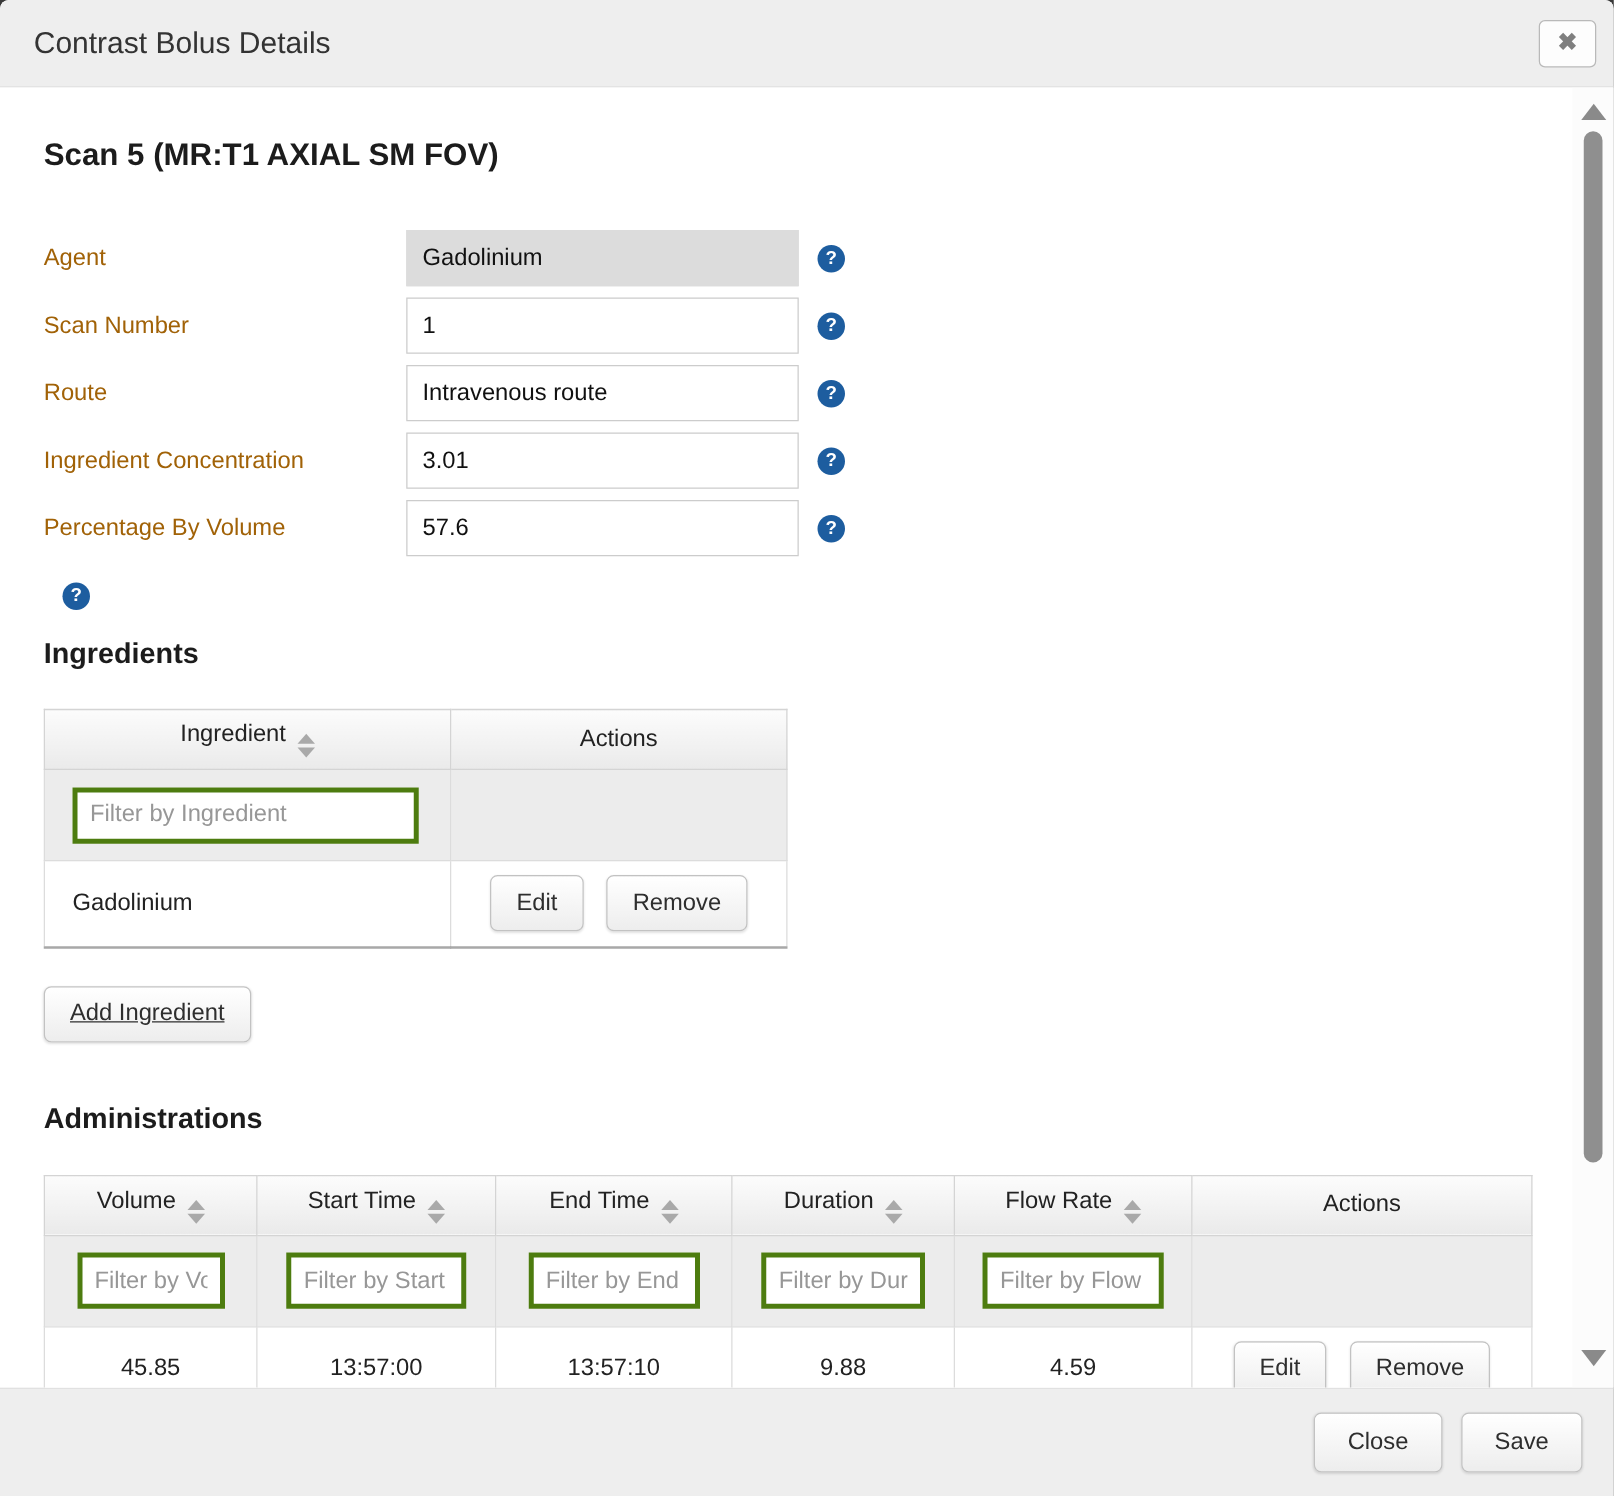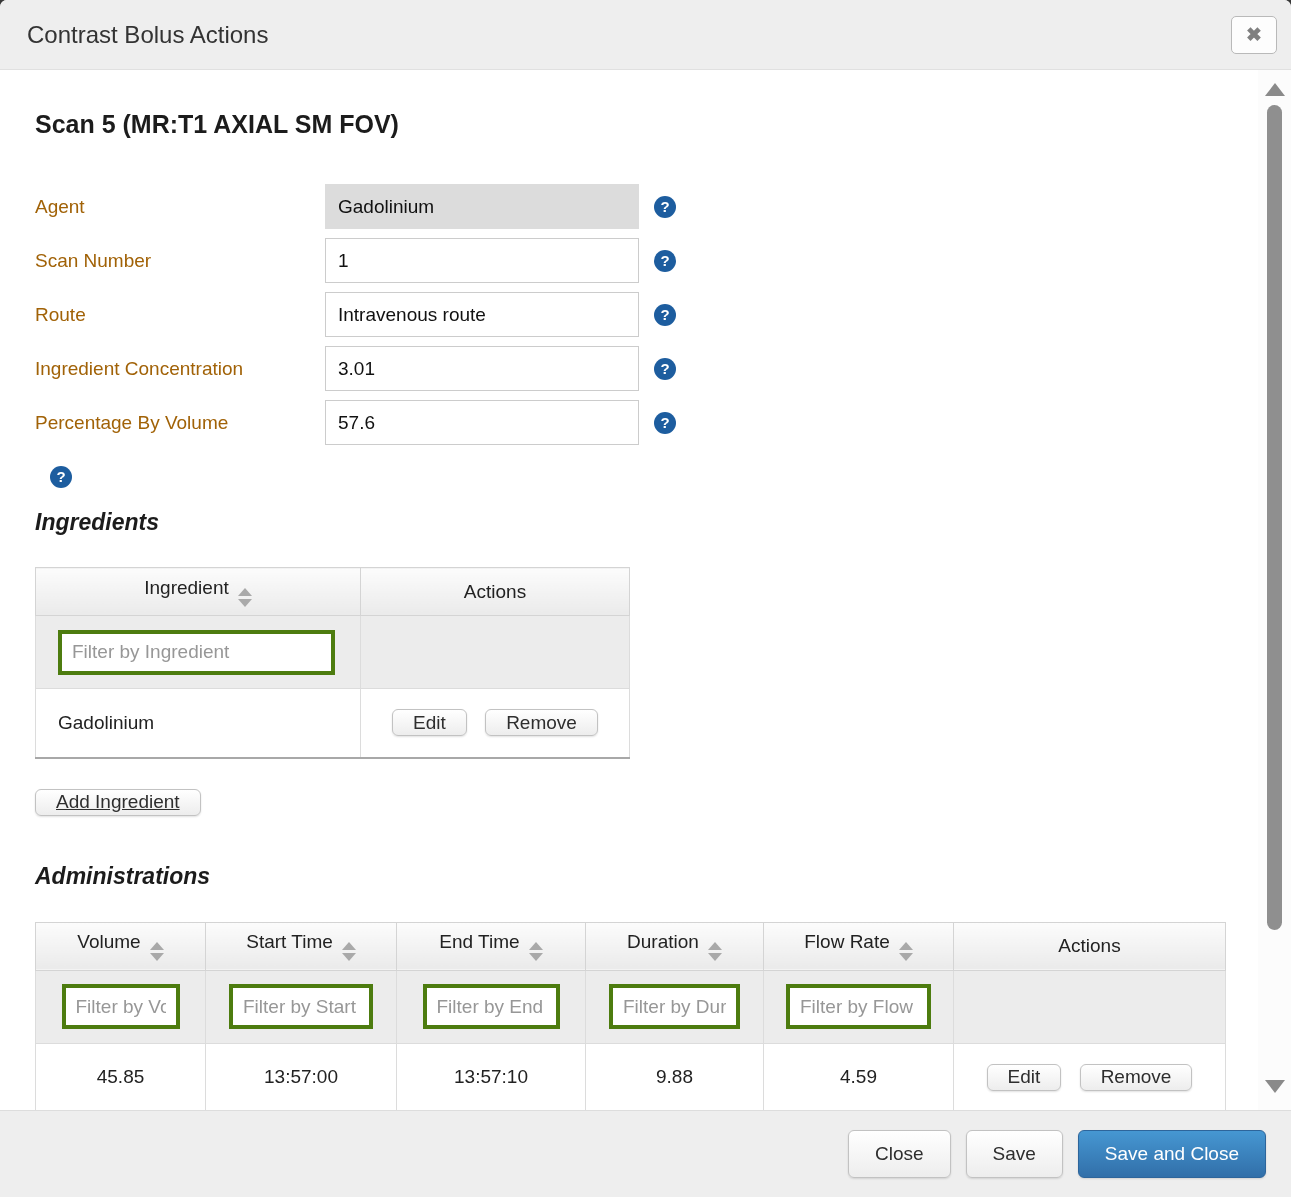--- a/index.html
+++ b/index.html
@@ -15,21 +15,21 @@
   .modal-title { font-size:24px; color:#333; }
   .hdr-close { margin-left:auto; width:46px; height:38px; background:#fdfdfd; border:1px solid #b9b9b9;
                border-radius:5px; display:flex; align-items:center; justify-content:center; cursor:pointer; }
   .hdr-close span { color:#7f7f7f; font-size:19px; font-weight:bold; line-height:1; }
 
   
   .modal-body { position:relative; height:1040px; flex:0 0 1040px; background:#fff; overflow:hidden; }
   .content { padding:16px 60px 0 35px; }
 
   h2.scan { font-size:25px; font-weight:bold; color:#1c1c1c; margin:24px 0 46px 0; line-height:28px; }
-  h3.sect { font-size:23px; font-weight:bold; color:#1c1c1c; line-height:26px;font-style:italic; }
+  h3.sect { font-size:23px; font-weight:bold; color:#1c1c1c; line-height:26px; }
 
   
   .frm-row { display:flex; align-items:center; height:45px; margin-bottom:9px; }
   .frm-label { width:290px; font-size:19px; color:#a16207; }
   .frm-input { width:314px; height:45px; border:1px solid #ccc; font-size:19px; padding:0 12px;
                font-family:"Liberation Sans", sans-serif; color:#111; background:#fff; }
   .frm-input.disabled { background:#dcdcdc; border-color:#dcdcdc; }
   .help { width:22px; height:22px; margin-left:15px; border-radius:50%; background:#1d5d9f; color:#fff;
           font-size:15px; font-weight:bold; display:flex; align-items:center; justify-content:center; flex:0 0 22px; }
 
@@ -55,21 +55,21 @@
   .ing-table tr.filter td:first-child { padding-left:22px; }
   .ing-table tr.data td:first-child { padding-left:22px; }
   .ing-filter { width:277px; }
 
   .adm-table { width:1190px; margin-top:33px; }
   .adm-table td { text-align:center; }
   .cw1{width:170px}.cw2{width:191px}.cw3{width:189px}.cw4{width:178px}.cw5{width:190px}.cw6{width:272px}
   .fw1{width:118px}.fw2{width:144px}.fw3{width:137px}.fw4{width:131px}.fw5{width:145px}
 
   
-  .btn { display:inline-flex; align-items:center; justify-content:center; height:27px; padding:0 20px;
+  .btn { display:inline-flex; align-items:center; justify-content:center; height:45px; padding:0 20px;
          font-size:19px; color:#2e2e2e; background:linear-gradient(#ffffff,#ededed); border:1px solid #c2c2c2;
          border-radius:6px; cursor:pointer; font-family:"Liberation Sans", sans-serif;
          box-shadow:0 1px 2px rgba(0,0,0,0.12); }
   .btn + .btn { margin-left:13px; }
   .btn-add { margin-top:30px;text-decoration:underline; }
   .btn-blue { background:linear-gradient(#4697d2,#316fa9); border-color:#2d659b; color:#fff; }
 
   
   .sbar { position:absolute; top:0; right:0; width:33px; height:1040px; background:#fcfcfc; }
   .sb-up { position:absolute; top:13px; left:7px; width:0; height:0;
@@ -82,21 +82,21 @@
   .modal-footer { height:87px; flex:0 0 87px; background:#eeeeee; border-top:1px solid #ddd;
                   display:flex; align-items:center; justify-content:flex-end; padding-right:25px; gap:2px; }
   .modal-footer .btn { height:48px; padding:0 26px; }
 </style>
 </head>
 <body>
 
 <div class="modal">
 
   <div class="modal-header">
-    <div class="modal-title">Contrast Bolus Actions</div>
+    <div class="modal-title">Contrast Bolus Details</div>
     <div class="hdr-close">
       <span>✖</span>
     </div>
   </div>
 
   <div class="modal-body">
     <div class="content">
 
       <h2 class="scan">Scan 5 (MR:T1 AXIAL SM FOV)</h2>
 
@@ -230,16 +230,15 @@
     <div class="sbar">
       <div class="sb-up"></div>
       <div class="sb-thumb"></div>
       <div class="sb-dn"></div>
     </div>
   </div>
 
   <div class="modal-footer">
     <button class="btn">Close</button>
     <button class="btn">Save</button>
-    <button class="btn btn-blue">Save and Close</button>
   </div>
 
 </div>
 
 </body></html>

